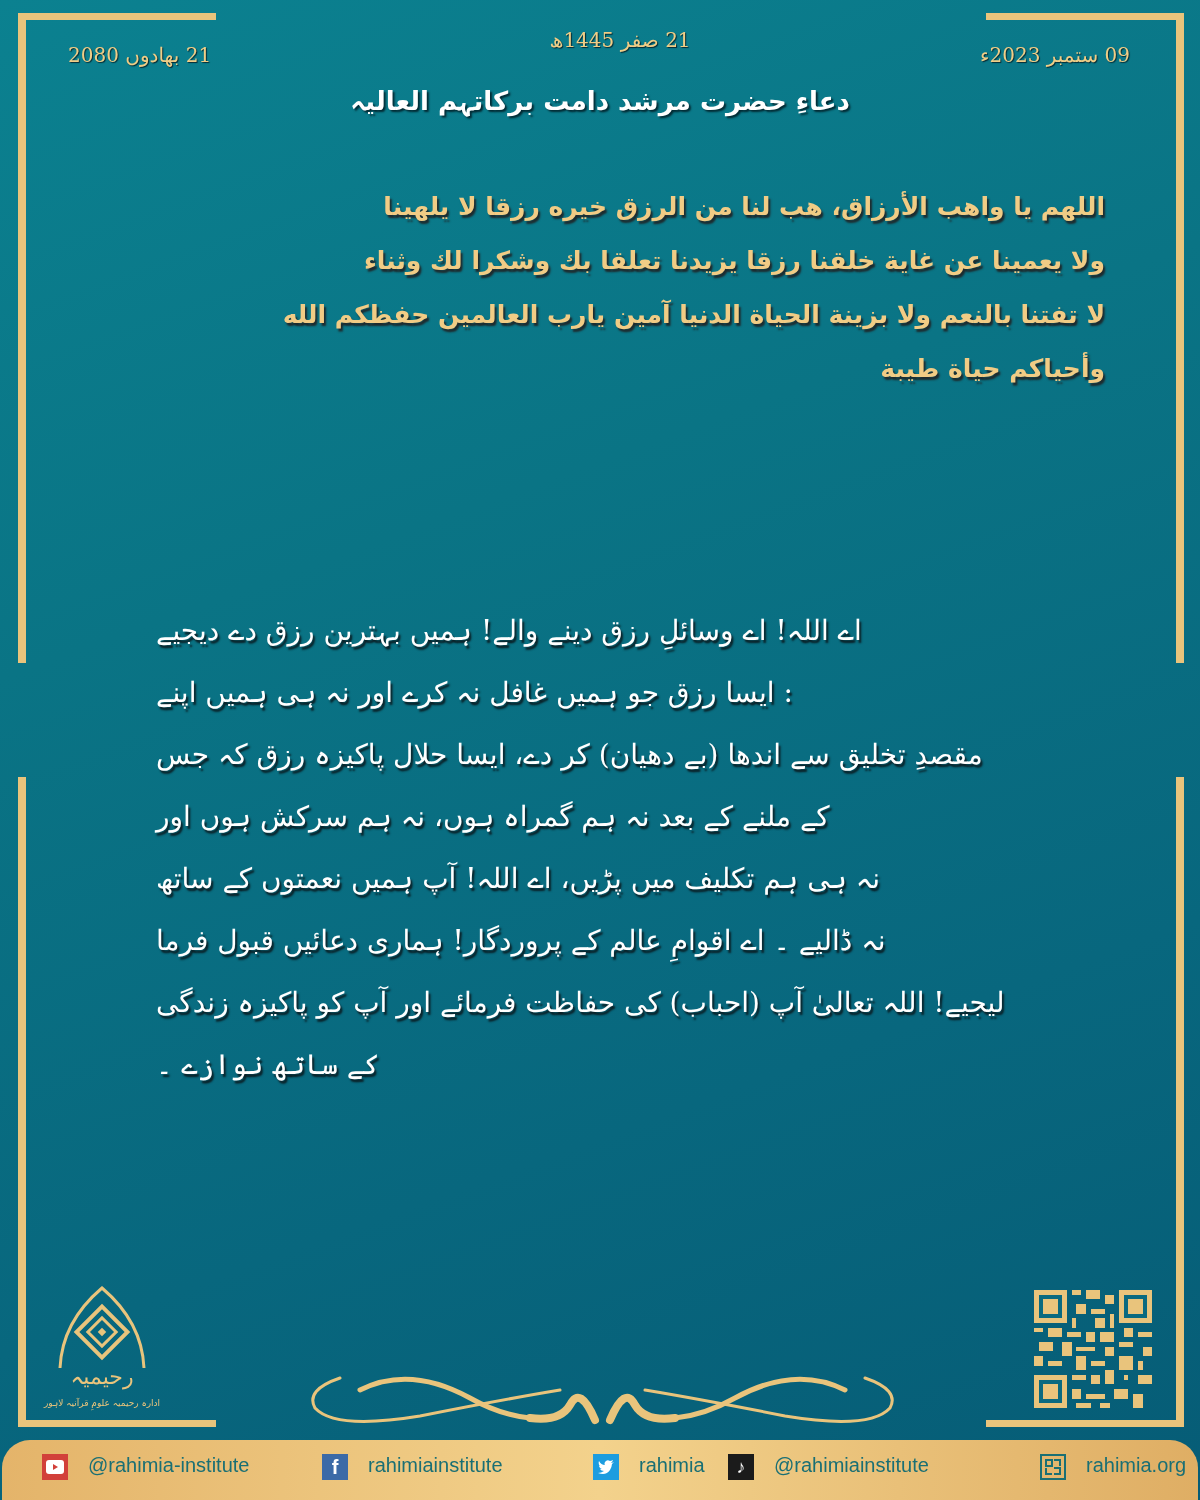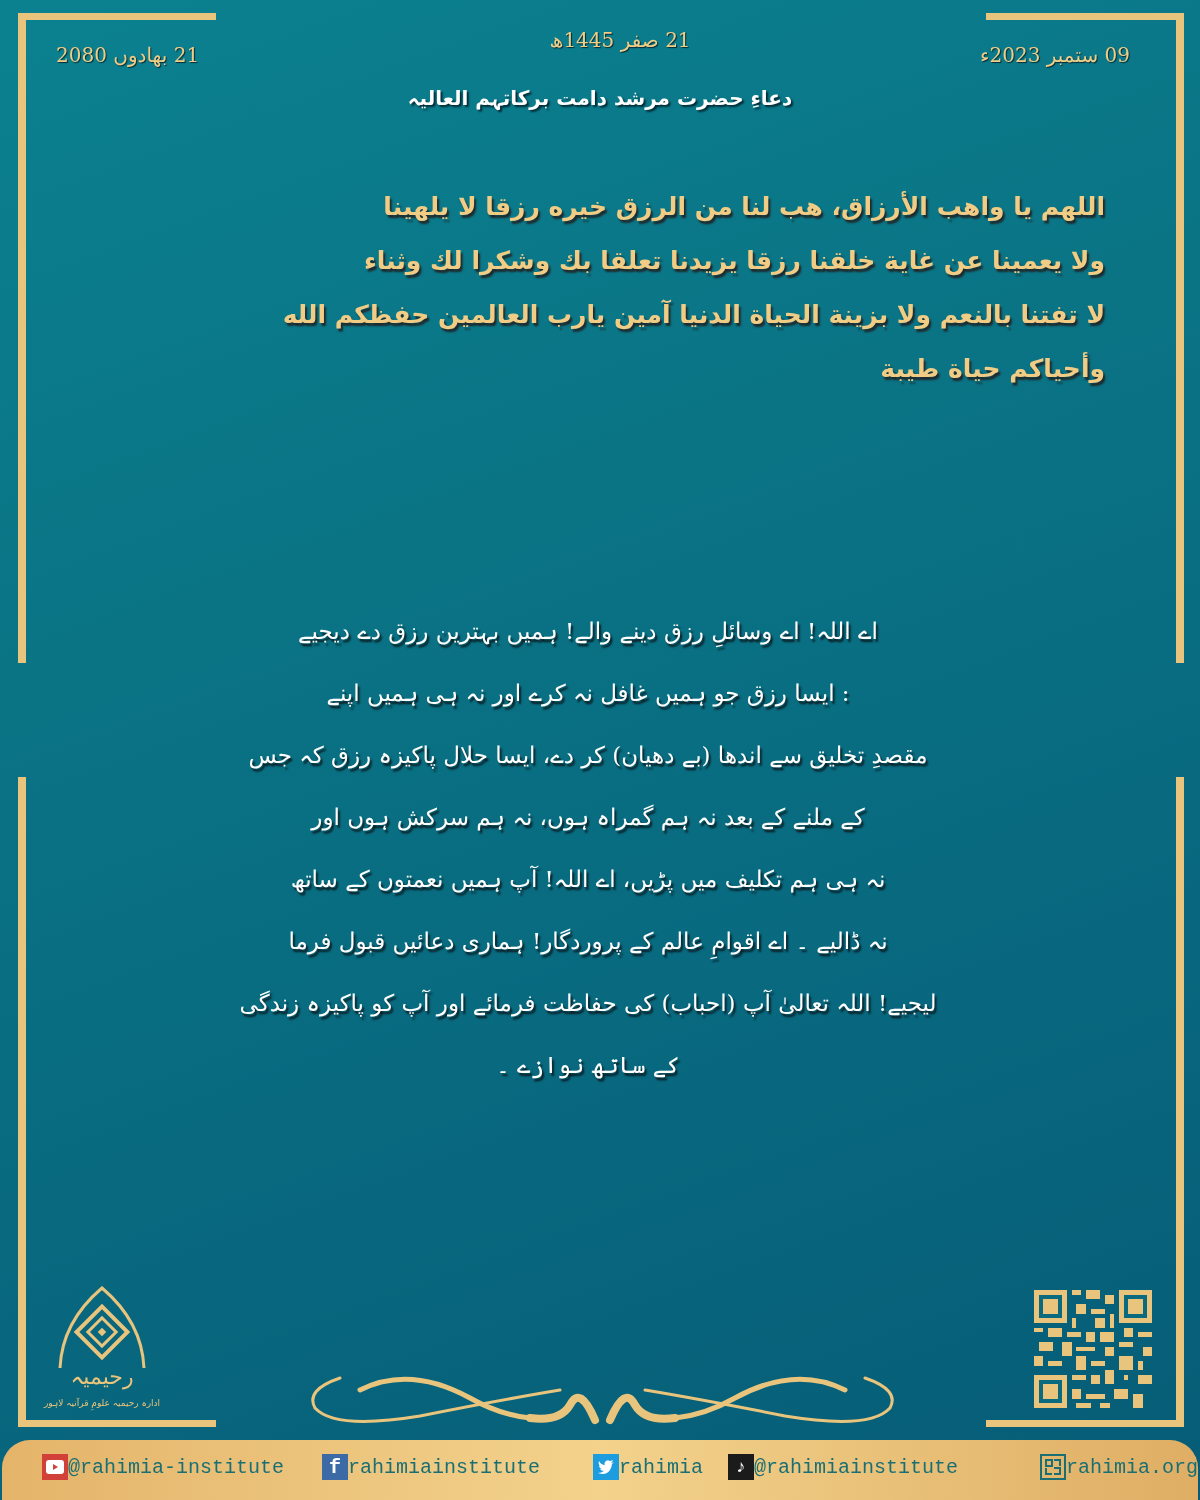--- a/index.html
+++ b/index.html
@@ -16,70 +16,70 @@
   .bar { position: absolute; background: #e9c47c; }
   .date {
     position: absolute; top: 43px;
     font-family: "DejaVu Serif", serif; font-size: 20px; color: #f0cd86;
     text-shadow: 1px 1px 1px #062a33;
     direction: rtl; white-space: nowrap;
   }
   .hijri { top: 28px; left: 0; width: 1200px; text-align: center; padding-left: 40px; }
   .title {
     position: absolute; top: 86px; left: 0; width: 1200px; text-align: center;
-    direction: rtl; font-size: 20px; font-weight: bold; color: #ffffff;
+    direction: rtl; font-size: 26px; font-weight: bold; color: #ffffff;
     text-shadow: 2px 2px 2px #032a33;
   }
   .arabic {
     position: absolute; top: 180px; left: 65px; width: 1040px;
     direction: rtl; text-align: right;
     color: #f1cc85; font-size: 25px; font-weight: bold; line-height: 54px;
     text-shadow: 2px 3px 2px #1e2a2d;
   }
   .arabic div { white-space: nowrap; }
   .urdu {
-    position: absolute; top: 600px; left: 128px; width: 920px;
-    direction: rtl; text-align: center;
-    color: #ffffff; font-size: 23px; line-height: 62px;
+    position: absolute; top: 600px; left: 156px; width: 920px;
+    direction: rtl; text-align: left;
+    color: #ffffff; font-size: 28px; line-height: 62px;
     font-family: "DejaVu Serif", serif;
     text-shadow: 2px 3px 2px #0a1e24;
   }
   .urdu div { white-space: nowrap; }
   .logo { position: absolute; left: 42px; top: 1282px; width: 120px; height: 140px; }
   .qr { position: absolute; left: 1033px; top: 1290px; width: 120px; height: 118px; }
   .flourish { position: absolute; left: 300px; top: 1370px; width: 605px; height: 62px; }
   .footer {
     position: absolute; left: 2px; top: 1440px; width: 1196px; height: 60px;
     background: linear-gradient(90deg, #e4b46a 0%, #f3d28c 50%, #dfae64 100%);
     border-top-left-radius: 28px; border-top-right-radius: 28px;
   }
   .social {
-    position: absolute; top: 14px; display: flex; align-items: center; gap: 0;
-    font-family: Liberation Mono, monospace; font-size: 20px; color: #1a6f74;
+    position: absolute; top: 14px; display: flex; align-items: flex-start; gap: 20px;
+    font-family: Liberation Sans, sans-serif; font-size: 20px; color: #1a6f74;
     white-space: nowrap; text-decoration: none;
   }
   .s-icon { width: 26px; height: 26px; display: inline-flex; align-items: center; justify-content: center; flex: none; }
 </style>
 </head>
 <body>
 
 <div class="canvas">
 
   <div class="bar" style="left:18px;top:13px;width:198px;height:7px;"></div>
   <div class="bar" style="left:18px;top:13px;width:8px;height:650px;"></div>
   <div class="bar" style="left:986px;top:13px;width:198px;height:7px;"></div>
   <div class="bar" style="left:1176px;top:13px;width:8px;height:650px;"></div>
   <div class="bar" style="left:18px;top:777px;width:8px;height:650px;"></div>
   <div class="bar" style="left:18px;top:1420px;width:198px;height:7px;"></div>
   <div class="bar" style="left:1176px;top:777px;width:8px;height:650px;"></div>
   <div class="bar" style="left:986px;top:1420px;width:198px;height:7px;"></div>
 
   <div class="date" style="right:70px;">09 ستمبر 2023ء</div>
   <div class="date hijri">21 صفر 1445ھ</div>
-  <div class="date" style="left:56px;">21 بھادوں 2080</div>
+  <div class="date" style="left:68px;">21 بھادوں 2080</div>
 
   <div class="title">دعاءِ حضرت مرشد دامت برکاتہم العالیہ</div>
 
   <div class="arabic">
     <div>اللهم يا واهب الأرزاق، هب لنا من الرزق خيره رزقا لا يلهينا</div>
     <div>ولا يعمينا عن غاية خلقنا رزقا يزيدنا تعلقا بك وشكرا لك وثناء</div>
     <div>لا تفتنا بالنعم ولا بزينة الحياة الدنيا آمين يارب العالمين حفظكم الله</div>
     <div>وأحياكم حياة طيبة</div>
   </div>
 

